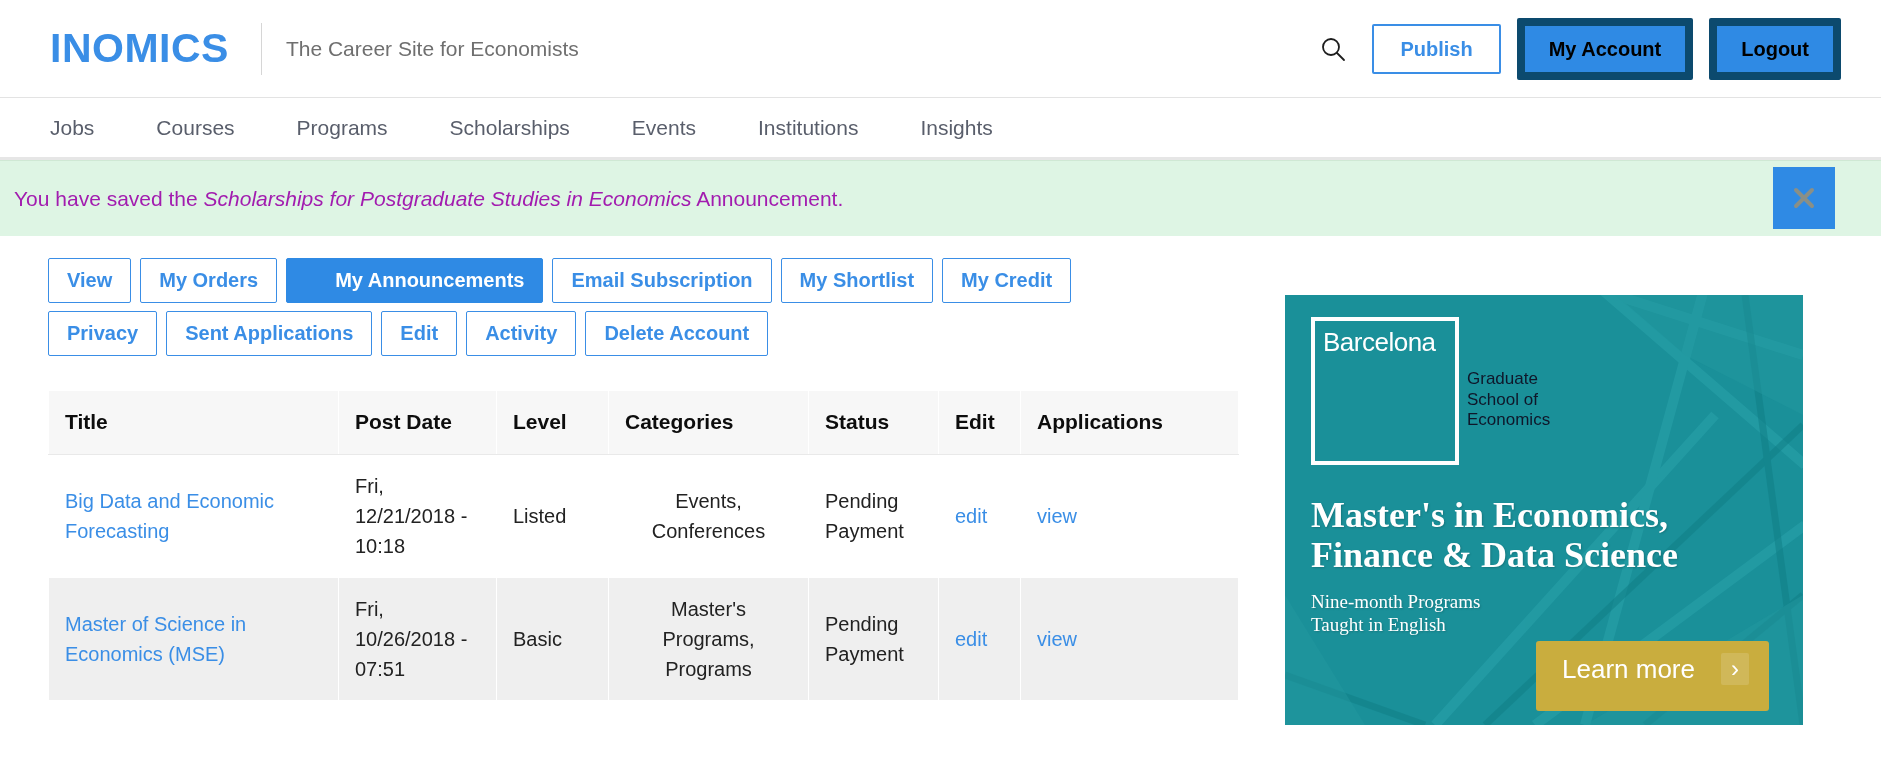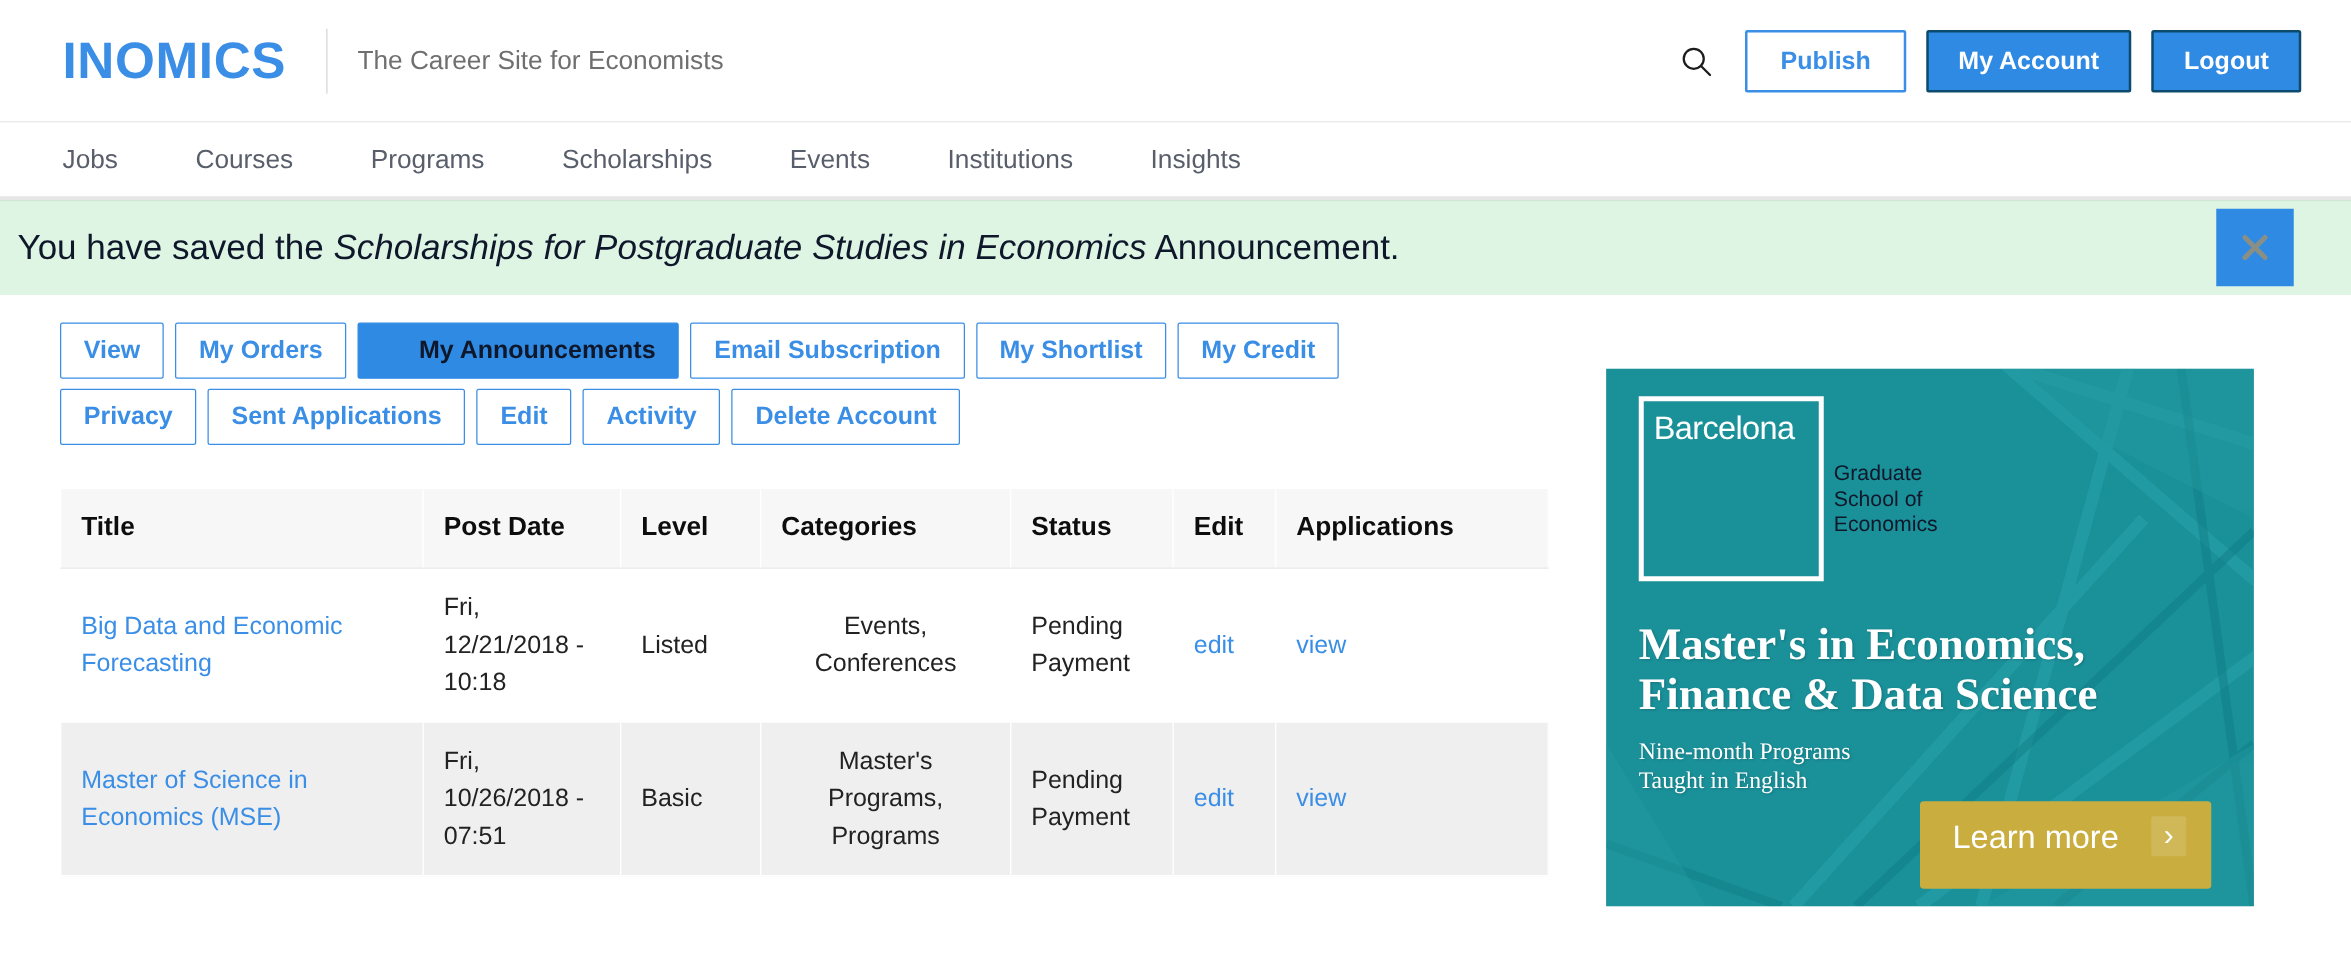--- a/index.html
+++ b/index.html
@@ -70,22 +70,22 @@
     white-space: nowrap;
   }
   .btn-outline {
     background: #ffffff;
     border: 2px solid #3a8ee6;
     color: #3a8ee6;
     padding: 13px 26px;
   }
   .btn-solid {
     background: #2f8ae4;
-    border: 2px solid #0c4a6e;
-    color: #ffffff;
+    border: 8px solid #0c4a6e;
+    color: #000000;
     padding: 13px 24px;
   }
 
   
   .main-nav {
     height: 62px;
     display: flex;
     align-items: center;
     padding: 0 50px;
     background: #ffffff;
@@ -105,22 +105,22 @@
   .alert-bar {
     position: relative;
     background: #def5e4;
     height: 76px;
     display: flex;
     align-items: center;
     padding: 0 0 0 14px;
     border-top: 1px solid #cfe8d4;
   }
   .alert-text {
-    font-size: 28px;
-    color: #0f172a;
+    font-size: 21px;
+    color: #a21caf;
     line-height: 1.3;
   }
   .alert-text em { font-style: italic; }
   .alert-close {
     position: absolute;
     right: 46px;
     top: 6px;
     width: 62px;
     height: 62px;
     background: #2f8ae4;
@@ -166,21 +166,21 @@
     background: #ffffff;
     color: #3a8ee6;
     cursor: pointer;
     border-radius: 2px;
     line-height: 1.1;
     font-family: "Liberation Sans", sans-serif;
     white-space: nowrap;
   }
   .tab.active {
     background: #2f8ae4;
-    color: #0f172a;
+    color: #ffffff;
     border-color: #2f8ae4;
     padding-left: 48px;
   }
 
   
   .ann-table {
     margin-top: 34px;
     width: 1190px;
     border-collapse: collapse;
     table-layout: fixed;

